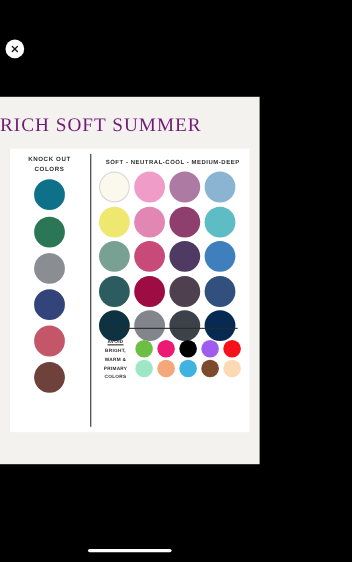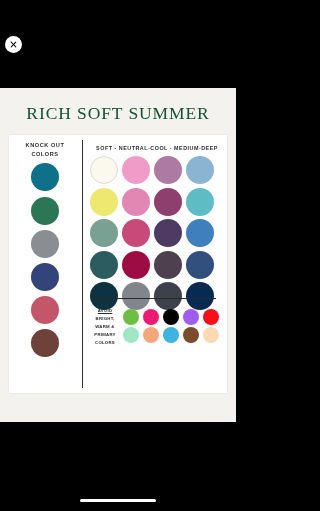--- a/index.html
+++ b/index.html
@@ -40,25 +40,24 @@
   
   .page {
     position: absolute;
     left: 0;
     top: 88px;
     width: 236px;
     height: 334px;
     background: #f4f2ef;
   }
   .page-title {
-    text-align: center;
     font-family: "Liberation Serif", serif;
     font-size: 17.5px;
     letter-spacing: 0.9px;
-    color: #14532d;
+    color: #701a75;
     margin: 15px 0 0 0;
     font-weight: 400;
     white-space: nowrap;
   }
 
   
   .card {
     position: absolute;
     left: 9px;
     top: 47px;

